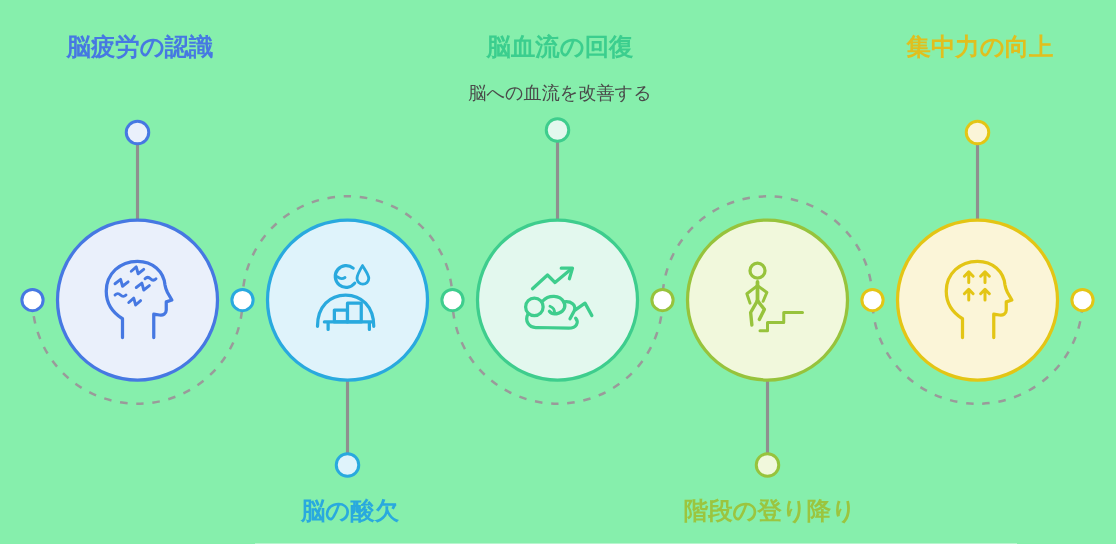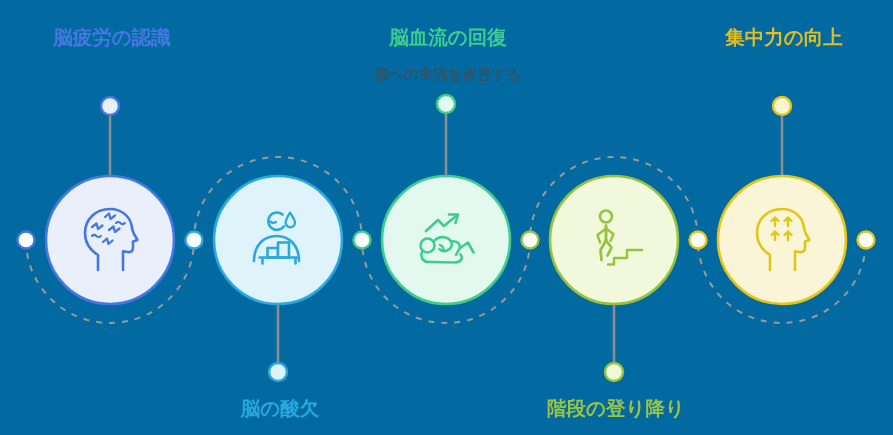--- a/index.html
+++ b/index.html
@@ -1,19 +1,19 @@
 <!DOCTYPE html>
 <html><head>
 <meta charset="utf-8">
 <style>
   html,body{margin:0;padding:0;background:#ffffff;}
   .canvas{
     position:relative;
     width:893px;height:435px;
-    background:#0369a1;
+    background:#86efac;
     font-family:"DejaVu Sans","Liberation Sans",sans-serif;
     overflow:hidden;
     text-align:center;
   }
   svg{display:block;}
   .step-title{font-size:19.5px;font-weight:bold;}
   .step-subtitle{font-size:14.5px;font-weight:normal;}
   .icon{fill:none;stroke-width:2.6;stroke-linecap:round;stroke-linejoin:round;}
 </style>
 </head>

